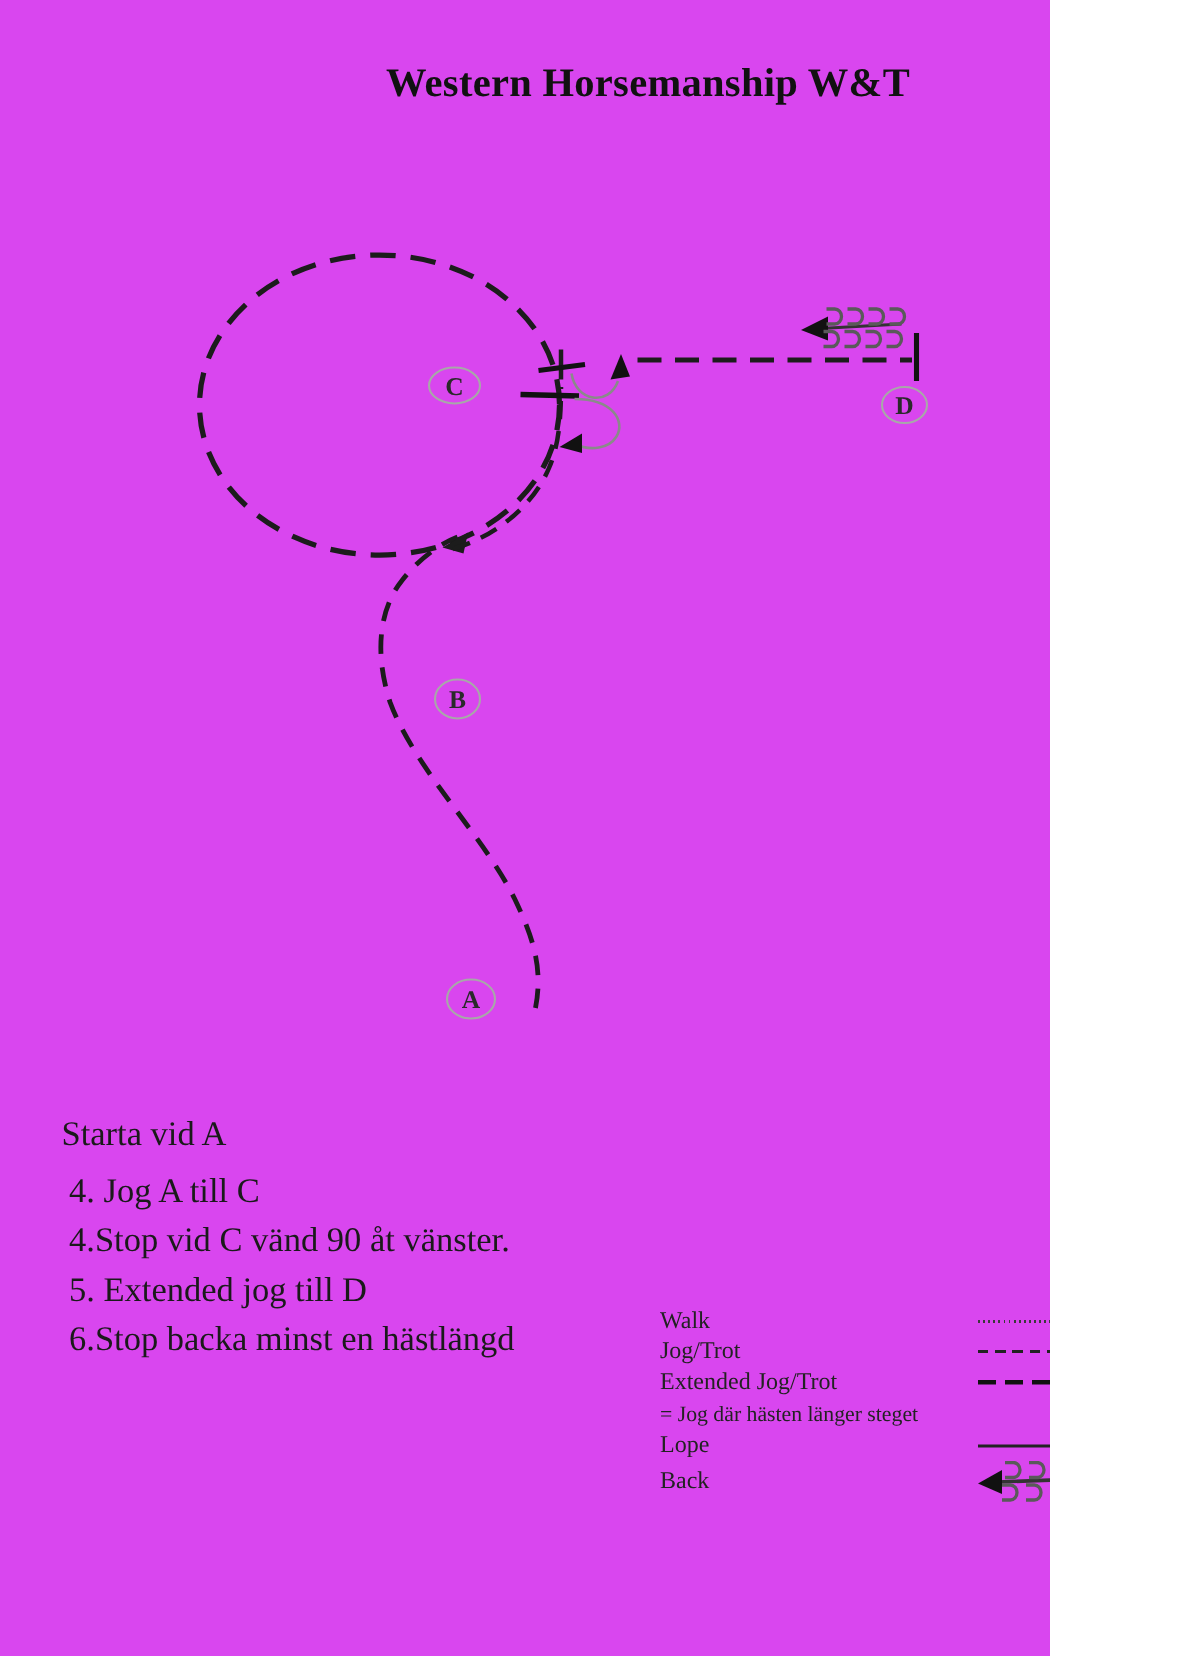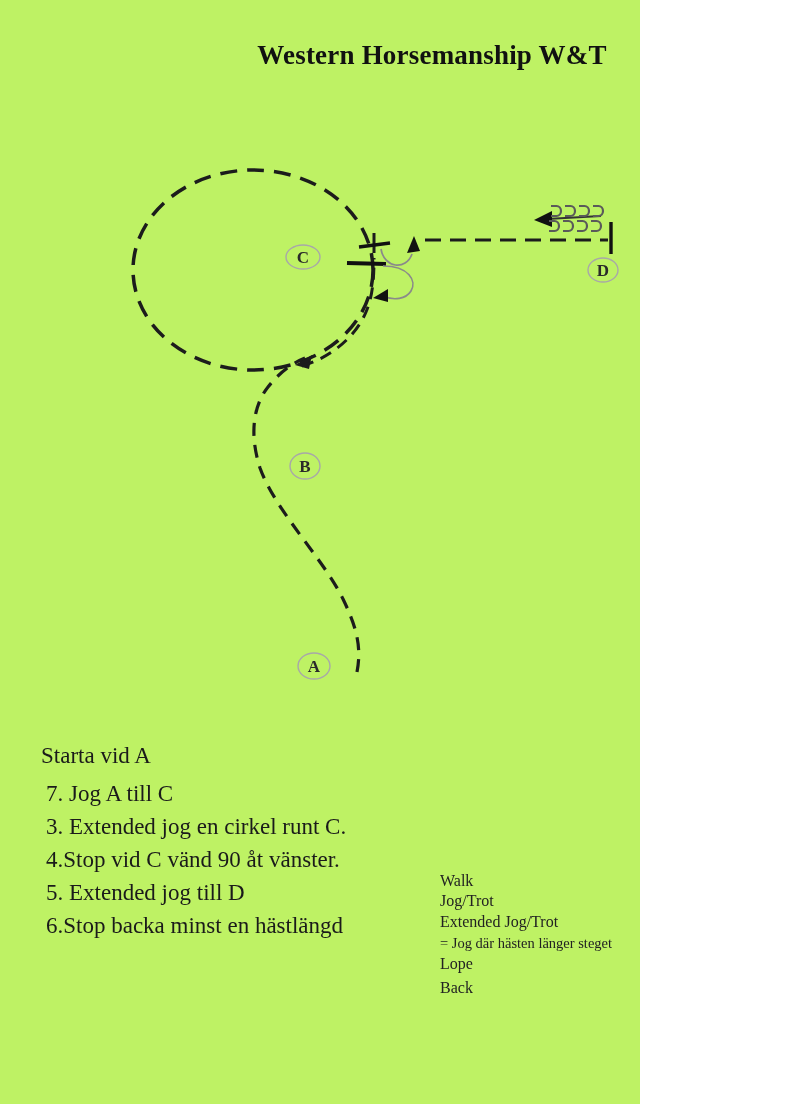--- a/index.html
+++ b/index.html
@@ -1,17 +1,17 @@
 <!DOCTYPE html>
 <html><head>
 <meta charset="utf-8">
 <style>
   html,body{margin:0;padding:0;background:#fff;}
   .page{
-    position:relative;width:640px;height:1104px;background:#bef264;
+    position:relative;width:700px;height:1104px;background:#d946ef;
     font-family:"Liberation Serif","DejaVu Serif",serif;color:#1a1a1a;overflow:hidden;
   }
   .title{
     position:absolute;top:40px;left:0;width:800px;padding-left:64px;box-sizing:border-box;
     text-align:center;font-size:27px;font-weight:bold;letter-spacing:.2px;color:#111;
   }
   .diagram-svg{position:absolute;top:0;left:0;}
   .instructions{position:absolute;left:41px;top:741px;width:440px;}
   .instructions .intro{font-size:23px;line-height:30px;margin-bottom:6px;}
   .instructions .item{font-size:23px;line-height:33px;padding-left:5px;white-space:pre;}
@@ -87,22 +87,21 @@
       <text x="314" y="672" text-anchor="middle" font-size="17" font-weight="bold" fill="#2a2a2a">A</text>
     </g>
     <g font-family="Liberation Serif, DejaVu Serif, serif">
       <ellipse cx="603" cy="270" rx="15" ry="12" fill="none" stroke="#a8a8a8" stroke-width="1.4"></ellipse>
       <text x="603" y="276" text-anchor="middle" font-size="17" font-weight="bold" fill="#2a2a2a">D</text>
     </g>
   </svg>
 
   <div class="instructions">
     <div class="intro">Starta vid A</div>
-    <div class="item">7. Jog A till C</div>
-    <div class="item">3. Extended jog en cirkel runt C.</div>
+    <div class="item">4. Jog A till C</div>
     <div class="item">4.Stop vid C vänd 90 åt vänster.</div>
     <div class="item">5. Extended jog till D</div>
     <div class="item">6.Stop backa minst en hästlängd</div>
   </div>
 
   <div class="legend">
     <div class="lrow r-walk">
       <div class="llabel">Walk</div>
       <div class="lsample ls-walk"></div>
     </div>

